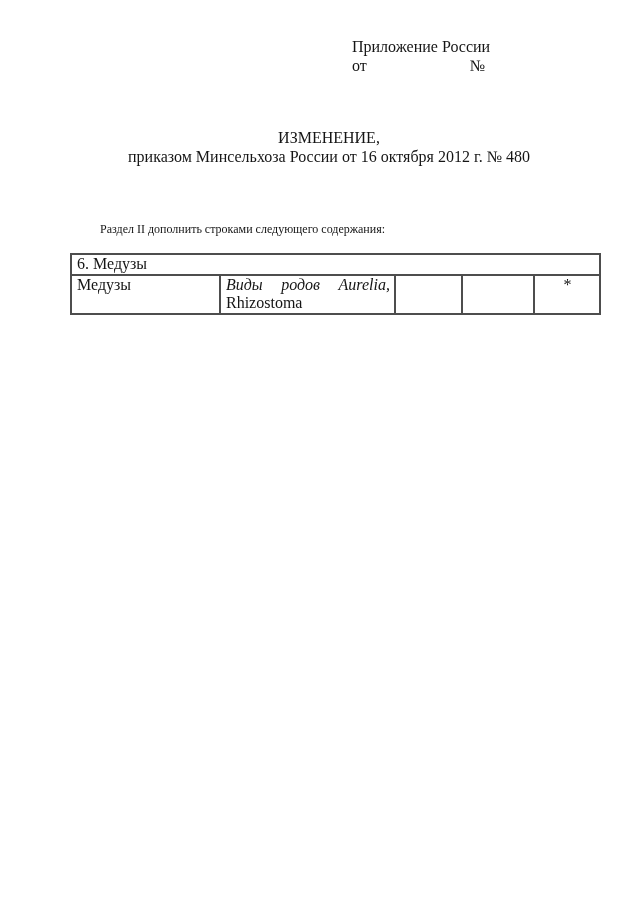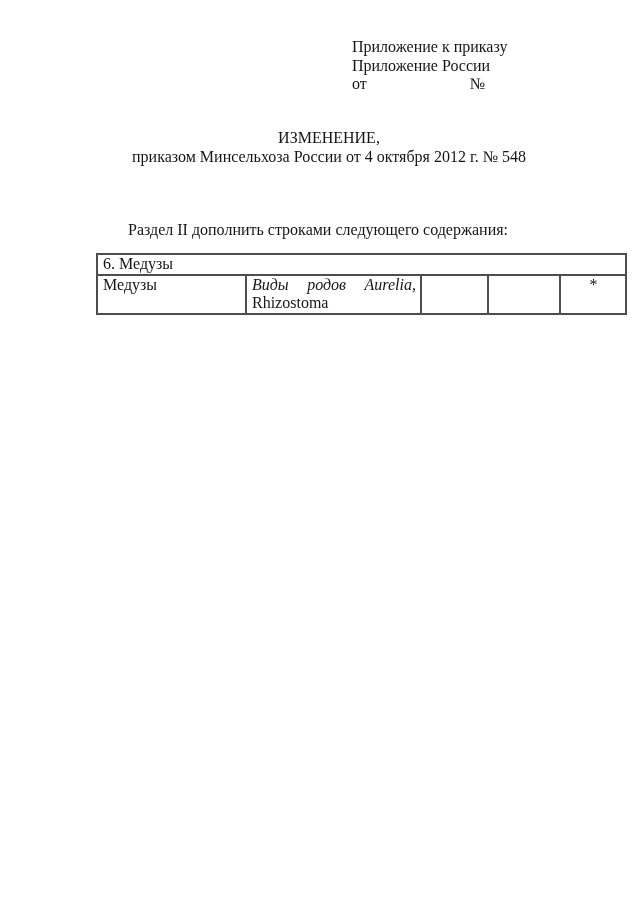--- a/index.html
+++ b/index.html
@@ -42,28 +42,27 @@
     font-weight: normal;
     font-size: 16px;
     line-height: 19px;
   }
   
   .paragraph {
     position: absolute;
     left: 100px;
     top: 220px;
     width: 480px;
-    font-size: 16px;
+    font-size: 12px;
     line-height: 19px;
-    margin-left: 28px;
   }
   
   .doc-table {
     position: absolute;
-    left: 96px;
+    left: 70px;
     top: 253px;
     width: 529px;
     border-collapse: collapse;
     table-layout: fixed;
     font-size: 16px;
     line-height: 18px;
   }
   .doc-table td {
     border: 2px solid #4d4d4d;
     padding: 0 4px 1px 5px;
@@ -86,31 +85,30 @@
     text-align-last: justify;
     font-style: italic;
   }
 </style>
 </head>
 <body>
 
 <div class="page">
 
   <div class="appendix">
-    <div>Приложение к приказу</div>
     <div>Приложение России</div>
     <div class="line3">
       <span>от</span>
       <span class="num-sign">№</span>
     </div>
   </div>
 
   <div class="heading">
     <div>ИЗМЕНЕНИЕ,</div>
-    <div>приказом Минсельхоза России от 4 октября 2012 г. № 548</div>
+    <div>приказом Минсельхоза России от 16 октября 2012 г. № 480</div>
   </div>
 
   <div class="paragraph">Раздел II дополнить строками следующего содержания:</div>
 
   <table class="doc-table">
     <colgroup>
       <col style="width:149px">
       <col style="width:175px">
       <col style="width:67px">
       <col style="width:72px">

